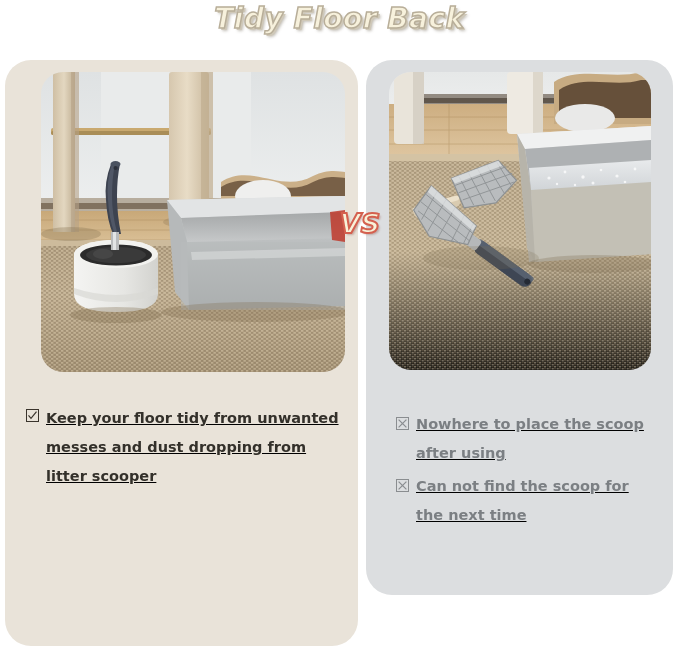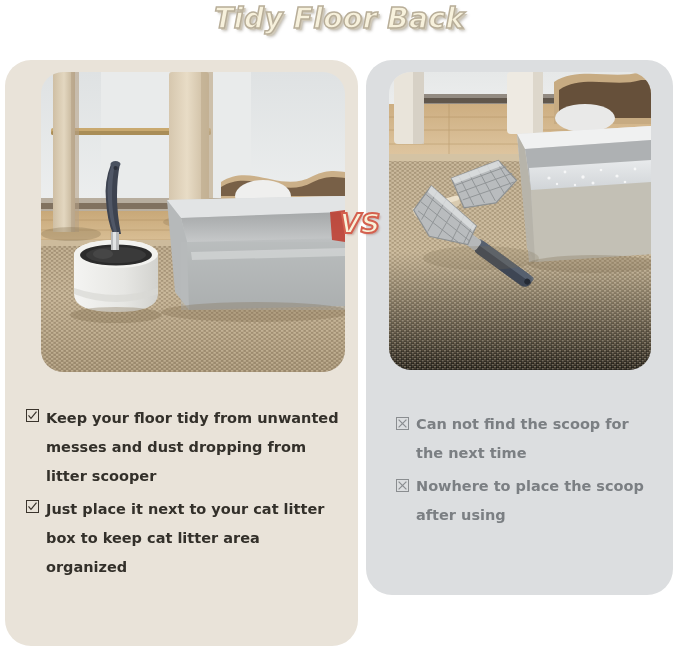--- a/index.html
+++ b/index.html
@@ -106,20 +106,21 @@
   }
   #bullets-right {
     left: 396px;
     top: 410px;
     width: 262px;
   }
   .bullet {
     display: flex;
     align-items: flex-start;
     margin-bottom: 4px;
+    text-decoration: underline;
   }
   .bullet .box {
     flex: 0 0 auto;
     width: 13px;
     height: 13px;
     margin-top: 5px;
     margin-right: 7px;
     box-sizing: border-box;
     border: 1px solid #3a342c;
     position: relative;
@@ -386,40 +387,32 @@
 
 <div id="bullets-left" class="bullets">
   <div class="bullet">
     <span class="box">
       <svg width="11" height="11" viewBox="0 0 11 11">
           <path d="M1.5 5.4 L4 8.4 L9.5 1.6" fill="none" stroke="#3a342c" stroke-width="1.2"></path>
         </svg>
     </span>
     <span class="txt">Keep your floor tidy from unwanted messes and dust dropping from litter scooper</span>
   </div>
+</div>
+
+<div id="bullets-right" class="bullets">
   <div class="bullet">
     <span class="box">
       <svg width="11" height="11" viewBox="0 0 11 11">
-          <path d="M1.5 5.4 L4 8.4 L9.5 1.6" fill="none" stroke="#3a342c" stroke-width="1.2"></path>
+          <path d="M1.6 1.6 L9.4 9.4 M9.4 1.6 L1.6 9.4" fill="none" stroke="#8a8d90" stroke-width="1.2"></path>
         </svg>
     </span>
-    <span class="txt">Just place it next to your cat litter box to keep cat litter area organized</span>
+    <span class="txt">Nowhere to place the scoop after using</span>
   </div>
-</div>
-
-<div id="bullets-right" class="bullets">
   <div class="bullet">
     <span class="box">
       <svg width="11" height="11" viewBox="0 0 11 11">
           <path d="M1.6 1.6 L9.4 9.4 M9.4 1.6 L1.6 9.4" fill="none" stroke="#8a8d90" stroke-width="1.2"></path>
         </svg>
     </span>
     <span class="txt">Can not find the scoop for the next time</span>
   </div>
-  <div class="bullet">
-    <span class="box">
-      <svg width="11" height="11" viewBox="0 0 11 11">
-          <path d="M1.6 1.6 L9.4 9.4 M9.4 1.6 L1.6 9.4" fill="none" stroke="#8a8d90" stroke-width="1.2"></path>
-        </svg>
-    </span>
-    <span class="txt">Nowhere to place the scoop after using</span>
-  </div>
 </div>
 
 </body></html>

